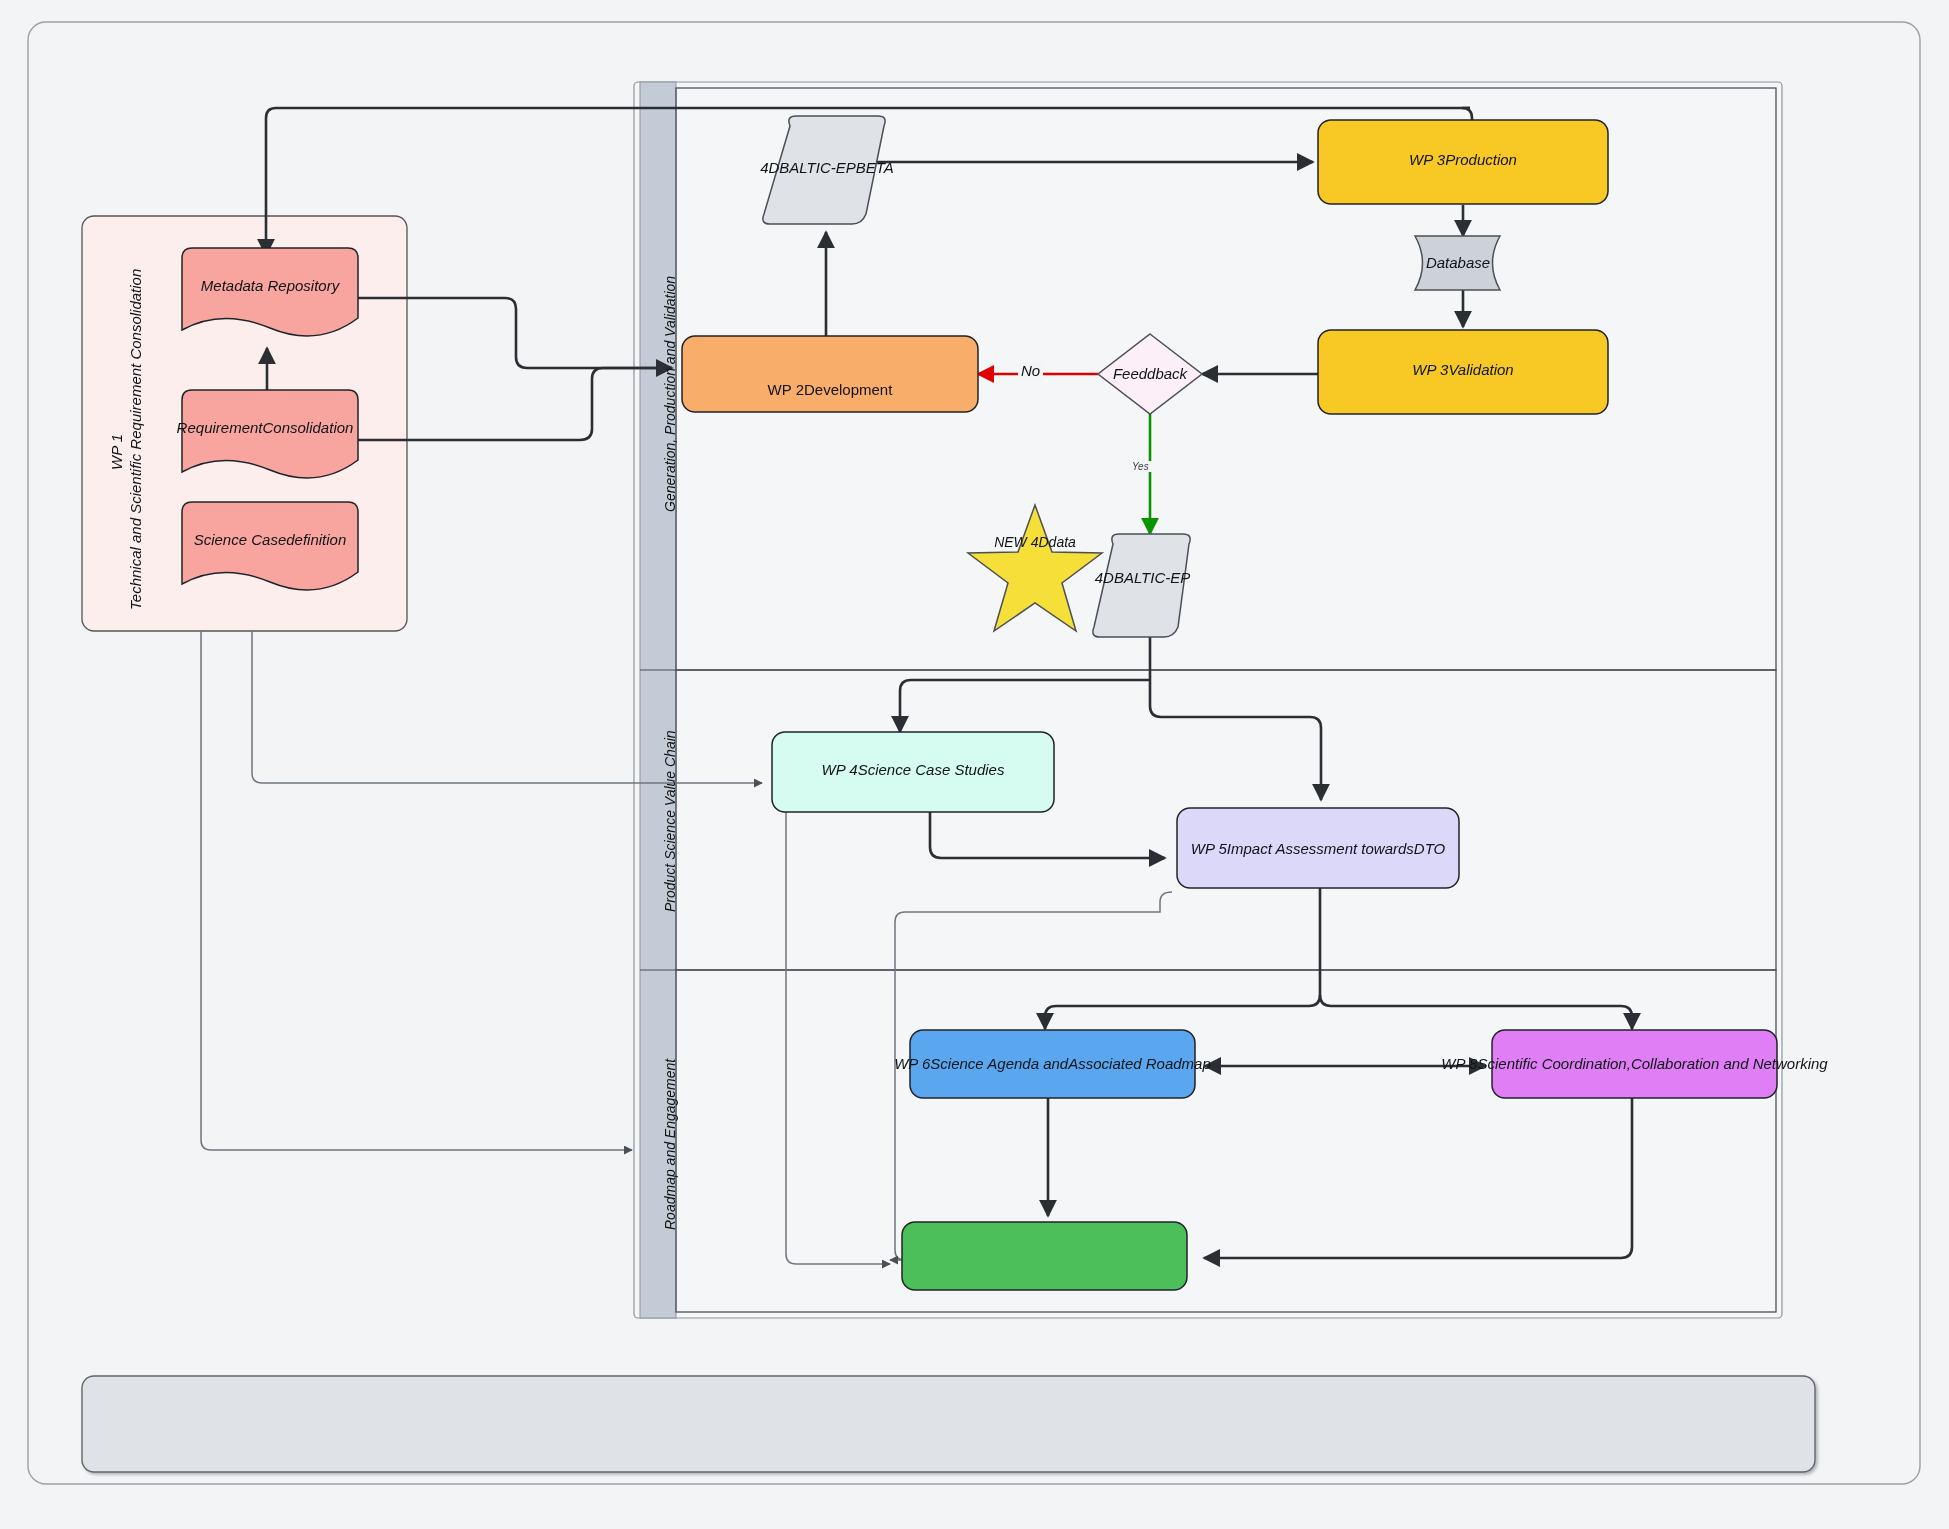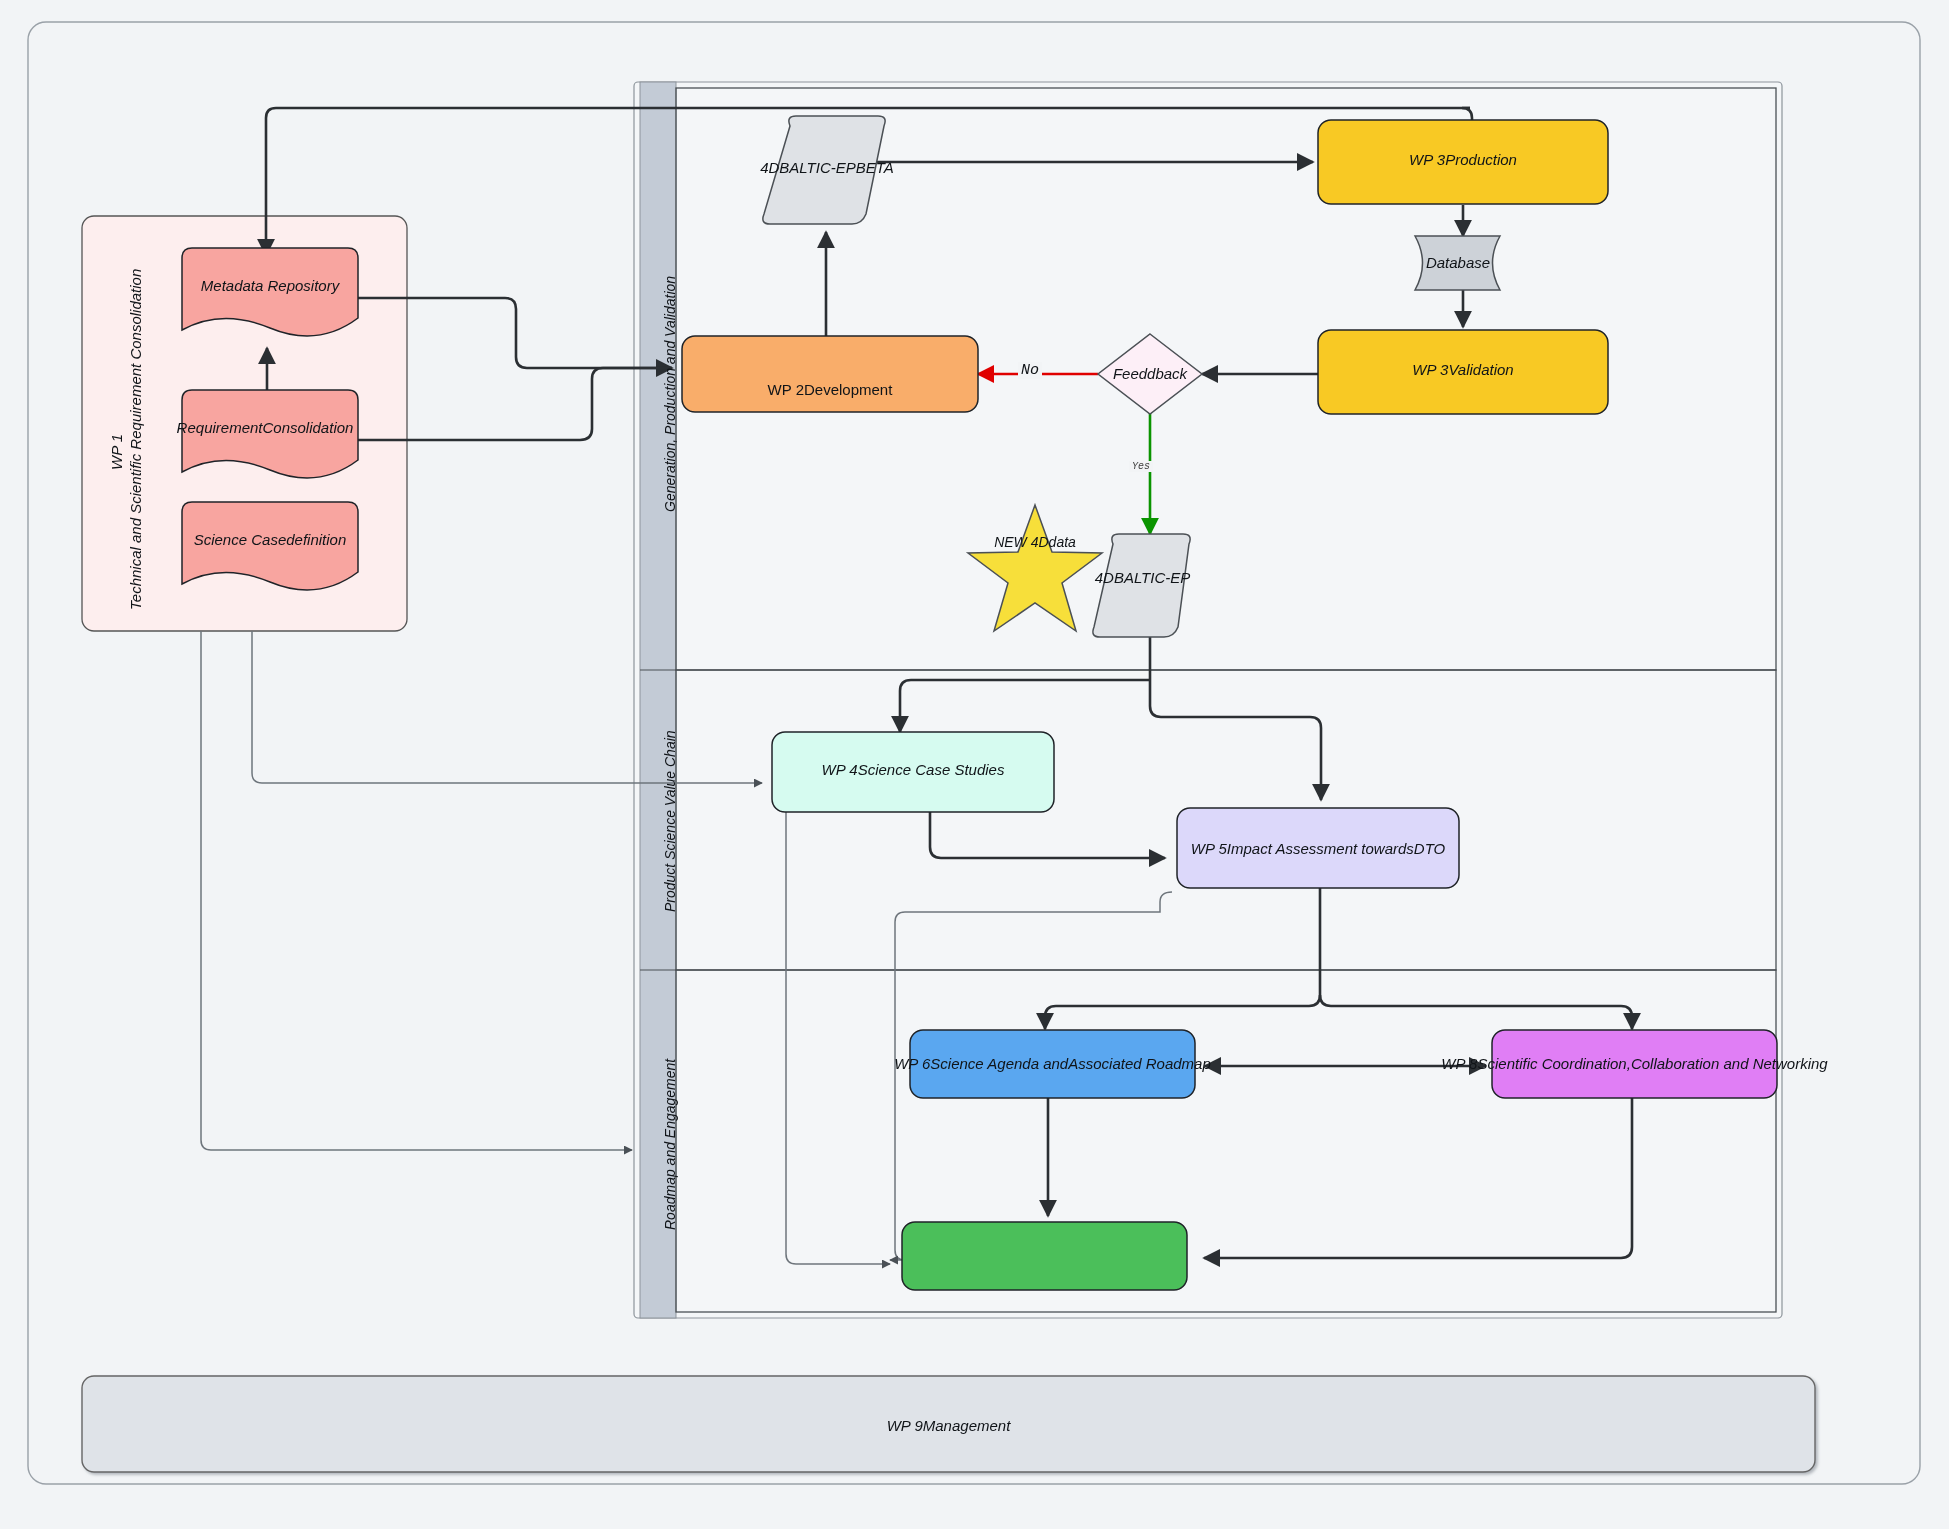--- a/index.html
+++ b/index.html
@@ -12,21 +12,20 @@
     font-style:italic;color:#101418;line-height:1.28;
   }
   .nodeLabel span{display:block;white-space:nowrap;}
   .vlabel{
     position:absolute;font-style:italic;color:#101418;white-space:nowrap;
     transform-origin:0 0;
   }
   .edgeLabel{
     position:absolute;font-style:italic;background:#f2f4f6;padding:0 3px;
     white-space:nowrap;
-    font-family:Liberation Mono, monospace;
   }
 </style>
 </head>
 <body>
 
 <div id="stage">
 
   <svg id="canvas" xmlns="http://www.w3.org/2000/svg">
     <defs>
       <marker id="arrow" viewBox="0 0 10 10" refX="9" refY="5" markerWidth="7" markerHeight="7" orient="auto-start-reverse">
@@ -228,21 +227,17 @@
     <span>Associated Roadmap</span>
   </div>
 
 
   <div class="nodeLabel" style="left:1488px;top:1032px;width:293px;height:64px;font-size:15px;text-align:center;">
     <span>WP 8</span>
     <span>Scientific Coordination,</span>
     <span>Collaboration and Networking</span>
   </div>
 
-  <div class="nodeLabel" style="left:82px;top:1400px;width:1733px;height:52px;font-size:15px;">
-    <span>WP 9</span>
-    <span>Management</span>
-  </div>
 
   <div class="edgeLabel" style="left:1018px;top:362px;font-size:15px;color:#101418;">No</div>
   <div class="edgeLabel" style="left:1129px;top:461px;font-size:10px;color:#404040;">Yes</div>
 
 </div>
 
 </body></html>

